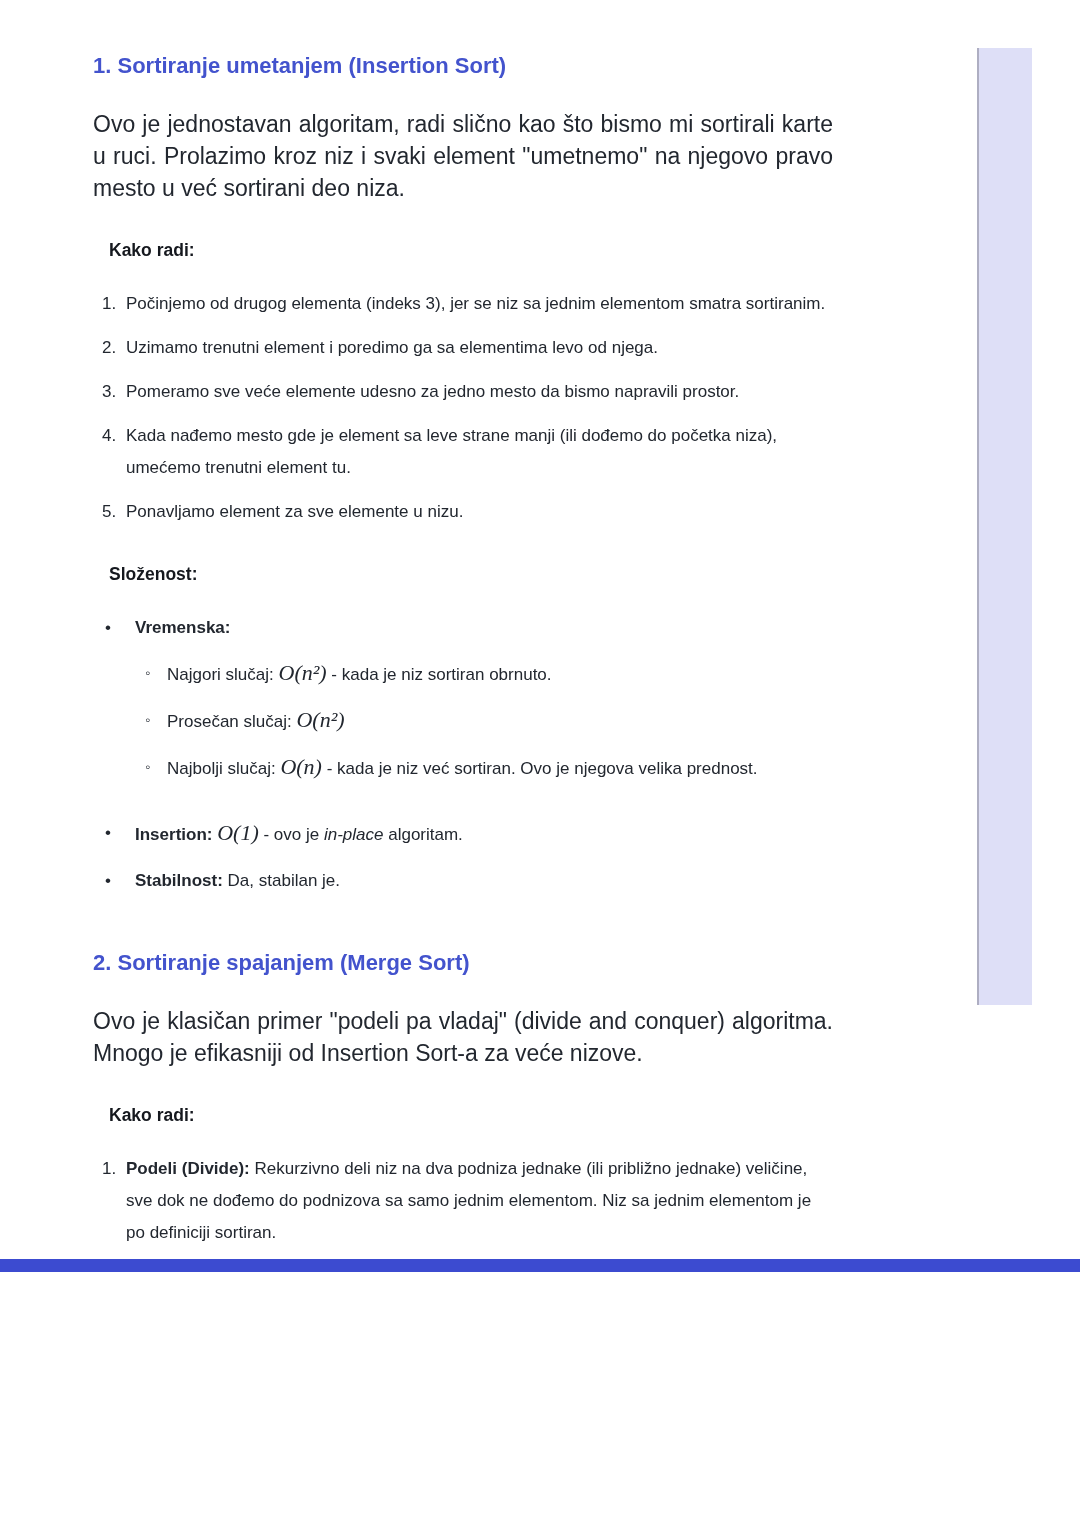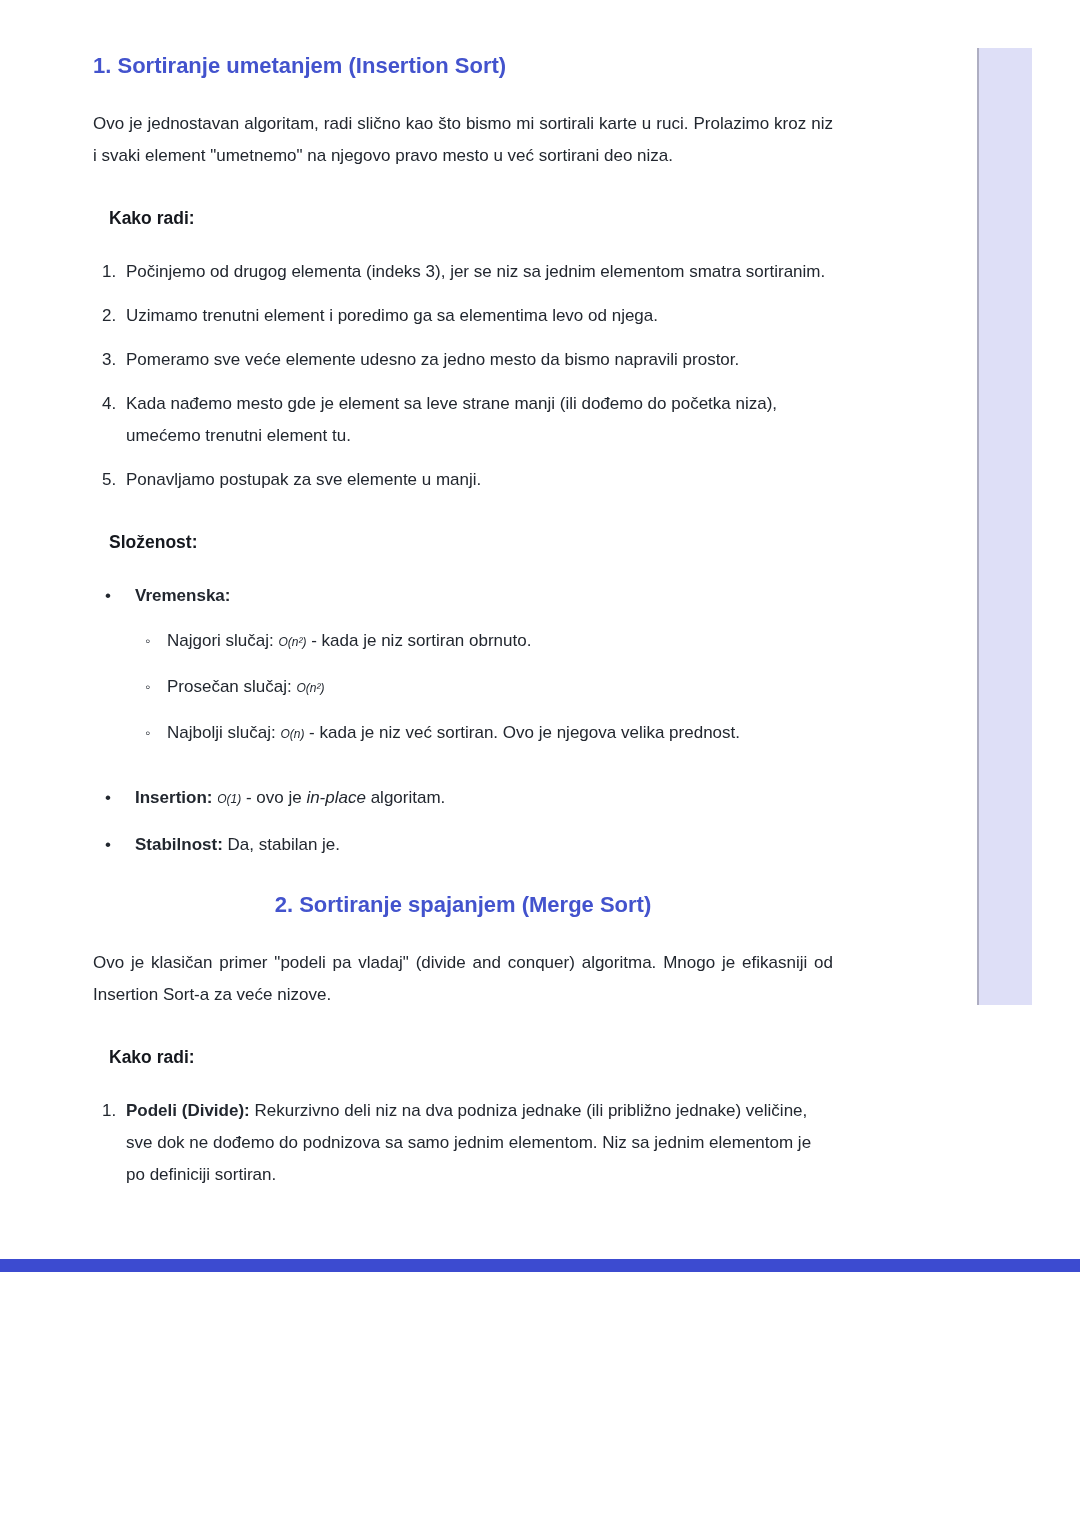--- a/index.html
+++ b/index.html
@@ -29,23 +29,23 @@
     top: 52px;
     width: 740px;
   }
   h1.sec {
     font-size: 22px;
     line-height: 28px;
     font-weight: 700;
     color: var(--accent);
     margin: 0 0 28px 0;
   }
-  h1.sec.second { margin-top: 30px; text-align: center; }
+  h1.sec.second { margin-top: 52px; }
   p.para {
-    font-size: 17px;
+    font-size: 23px;
     line-height: 32px;
     margin: 16px 0 30px 0;
     text-align: justify;
   }
   h2.sub {
     font-size: 17.5px;
     line-height: 24px;
     font-weight: 700;
     color: #15181e;
     margin: 34px 0 26px 16px;
@@ -81,23 +81,23 @@
     margin: 13px 0 18px 0;
     padding: 0 0 0 10px;
   }
   ul.sub li {
     display: flex;
     margin-bottom: 13px;
   }
   .sb { flex: 0 0 auto; width: 22px; font-size: 15px; color: #2c313a; }
   .case-text { flex: 1; }
   .math {
-    font-family: Liberation Sans, sans-serif;
+    font-family: Liberation Serif, serif;
     font-style: italic;
-    font-size: 12px;
+    font-size: 22px;
     white-space: nowrap;
   }
   em.inplace { font-style: italic; }
   .side-strip {
     position: absolute;
     left: 977px;
     top: 48px;
     width: 55px;
     height: 957px;
     background: var(--side-strip);
@@ -144,21 +144,21 @@
       <li>
           <span class="num">3.</span>
           <span class="step-text">Pomeramo sve veće elemente udesno za jedno mesto da bismo napravili prostor.</span>
         </li>
       <li>
           <span class="num">4.</span>
           <span class="step-text">Kada nađemo mesto gde je element sa leve strane manji (ili dođemo do početka niza), umećemo trenutni element tu.</span>
         </li>
       <li>
           <span class="num">5.</span>
-          <span class="step-text">Ponavljamo postupak za sve elemente u manji.</span>
+          <span class="step-text">Ponavljamo element za sve elemente u nizu.</span>
         </li>
     </ol>
 
     <h2 class="sub">Složenost:</h2>
 
     <ul class="bullets">
       <li class="top">
         <span class="b">•</span>
         <div class="bullet-body">
           <strong>Vremenska:</strong>

